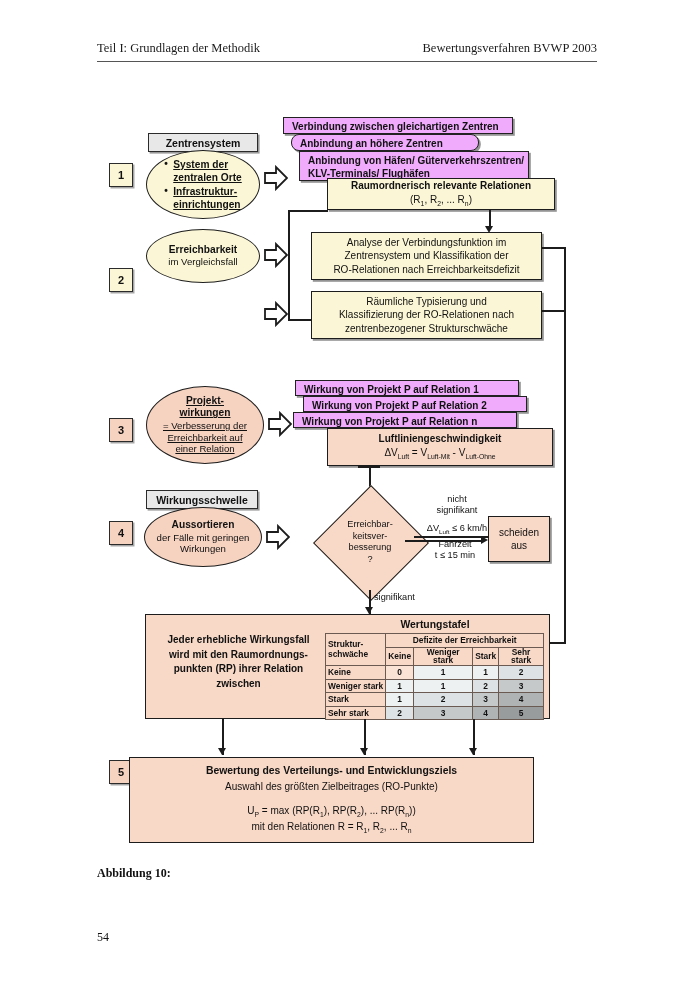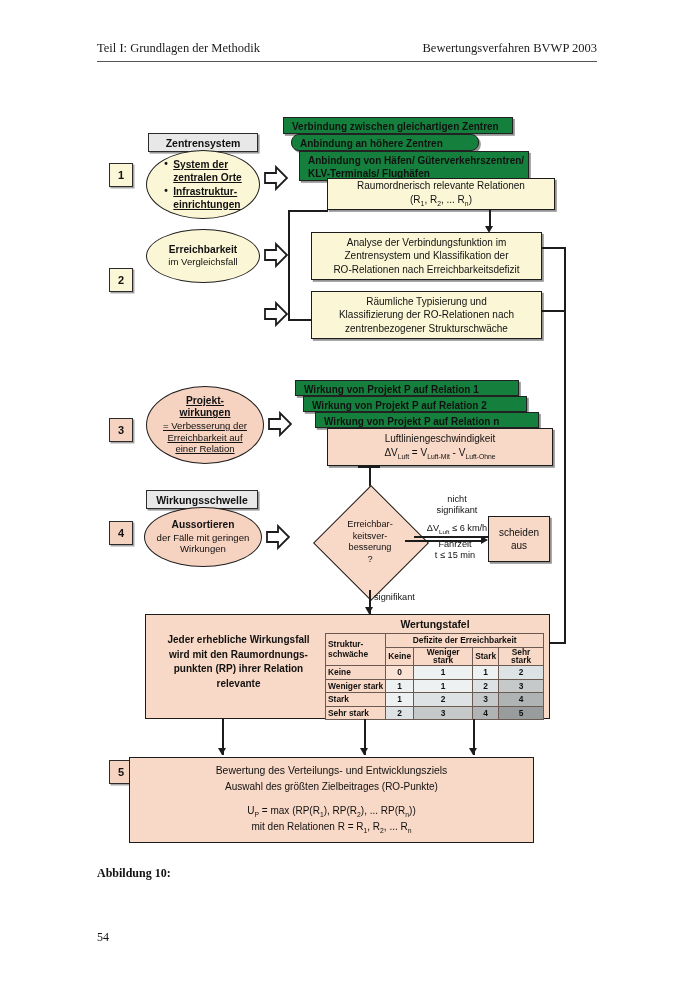--- a/index.html
+++ b/index.html
@@ -50,37 +50,37 @@
   .bullets div{position:relative;padding-left:9px;}
   .bullets div::before{content:"•";position:absolute;left:0;top:-1px;}
   .bullets .cont{padding-left:9px;}
   .bullets .cont::before{content:"";}
 
   
   .blockarrow{position:absolute;width:24px;height:26px;}
 
   
   .card{
-    position:absolute;border:1.5px solid #222;background:#15803d;
+    position:absolute;border:1.5px solid #222;background:#f0abfc;
     font-size:10px;font-weight:bold;color:#111;
     padding:3px 0 0 8px;box-sizing:border-box;line-height:1.25;
     box-shadow:1.8px 1.8px 0 rgba(0,0,0,.42);
   }
 
   
   .box{
     position:absolute;border:1.5px solid #1c1c1c;box-sizing:border-box;
     display:flex;flex-direction:column;align-items:center;justify-content:center;
     text-align:center;font-size:10px;color:#111;line-height:1.32;
     box-shadow:1.8px 1.8px 0 rgba(0,0,0,.42);
   }
   .box.cream{background:#fbf6d5;}
   .box.peach{background:#f8d8c6;}
   .box.flat{box-shadow:none;}
-  .box b{font-weight:normal;}
+  .box b{font-weight:bold;}
 
   
   #diamond-wrap{position:absolute;left:322px;top:494px;width:96px;height:96px;}
   #diamond-shape{
     position:absolute;left:8px;top:8px;width:80px;height:80px;
     background:#f8d8c6;border:1.6px solid #1c1c1c;transform:rotate(45deg);
   }
   #diamond-text{
     position:absolute;inset:0;display:flex;flex-direction:column;
     align-items:center;justify-content:center;text-align:center;
@@ -233,21 +233,21 @@
       <span>= Verbesserung der</span>
       <span>Erreichbarkeit auf</span>
       <span>einer Relation</span>
     </div>
     <svg class="blockarrow" style="left:268px;top:411px;" viewBox="0 0 24 26">
       <polygon points="1,8 12,8 12,2 23,13 12,24 12,18 1,18" fill="#ffffff" stroke="#1c1c1c" stroke-width="1.8"></polygon>
     </svg>
 
     <div class="card" style="left:295px;top:380px;width:224px;height:16px;">Wirkung von Projekt P auf Relation 1</div>
     <div class="card" style="left:303px;top:396px;width:224px;height:16px;">Wirkung von Projekt P auf Relation 2</div>
-    <div class="card" style="left:315px;top:412px;width:224px;height:16px;">Wirkung von Projekt P auf Relation n</div>
+    <div class="card" style="left:293px;top:412px;width:224px;height:16px;">Wirkung von Projekt P auf Relation n</div>
 
     <div class="box peach" style="left:327px;top:428px;width:226px;height:38px;">
       <b>Luftliniengeschwindigkeit</b>
       <span>ΔV<sub>Luft</sub> = V<sub>Luft-Mit</sub> - V<sub>Luft-Ohne</sub></span>
     </div>
 
     <div class="vline" style="left:369px;top:466px;height:28px;"></div>
     <div class="hline" style="left:358px;top:466px;width:22px;"></div>
 
     <div class="plate" style="left:146px;top:490px;width:110px;height:17px;">Wirkungsschwelle</div>
@@ -308,21 +308,21 @@
 
     <div class="vline" style="left:369px;top:590px;height:24px;"></div>
     <div class="arrowdown" style="left:365px;top:607px;"></div>
     <div class="edgelabel" style="left:374px;top:592px;width:70px;text-align:left;">signifikant</div>
 
     <div id="wertung-panel">
       <div id="wertung-left">
         <div>Jeder erhebliche Wirkungsfall</div>
         <div>wird mit den Raumordnungs-</div>
         <div>punkten (RP) ihrer Relation</div>
-        <div>relevante</div>
+        <div>zwischen</div>
       </div>
       <div id="wertung-title">Wertungstafel</div>
 
       <table id="matrix">
         <tbody>
           <tr>
             <td class="corner" rowspan="2">
               <div>Struktur-</div>
               <div>schwäche</div>
             </td>

